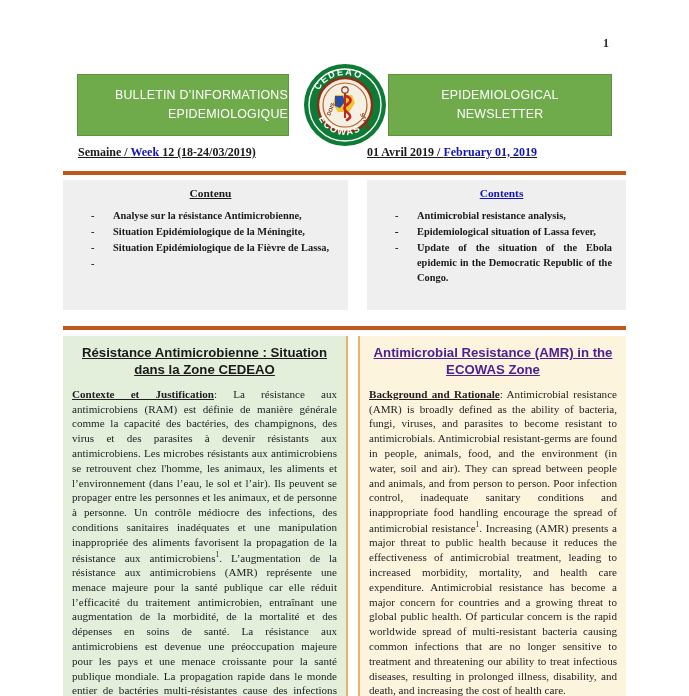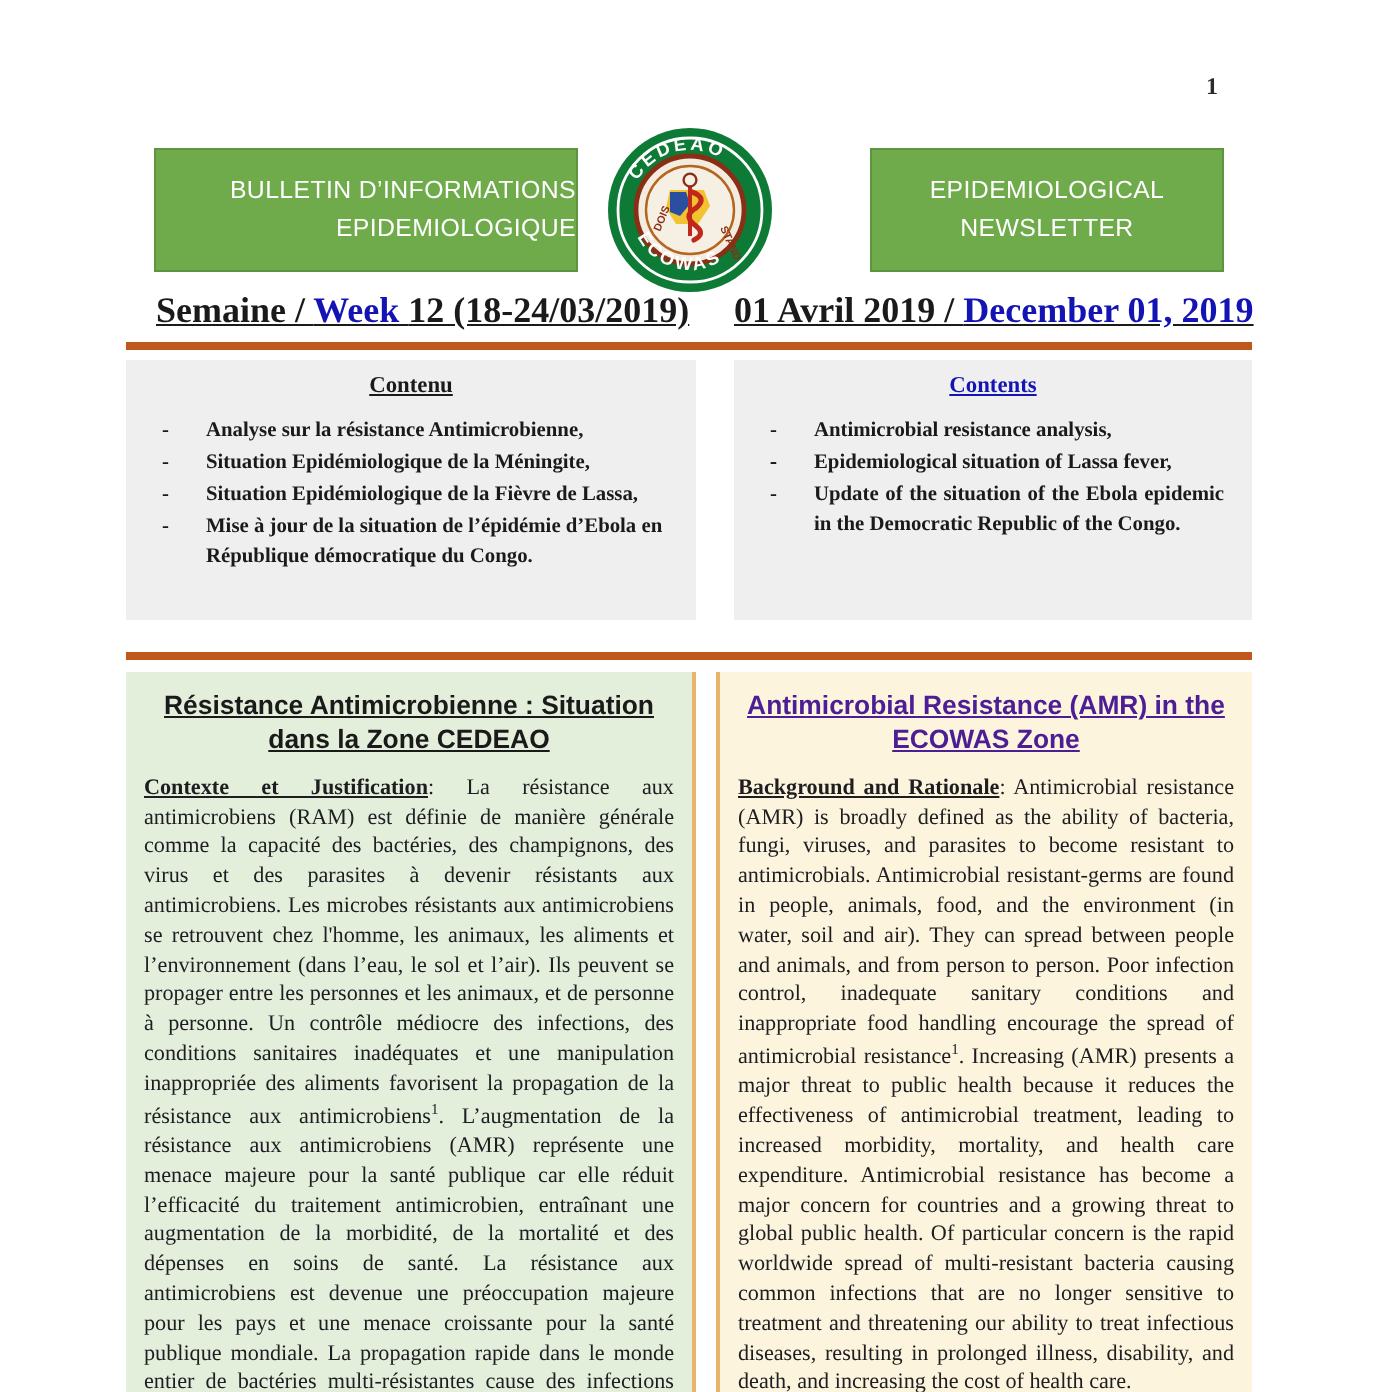--- a/index.html
+++ b/index.html
@@ -54,21 +54,21 @@
     align-items: center;
     justify-content: center;
     color: #ffffff;
     font-family: "Liberation Sans", sans-serif;
     font-size: 12.4px;
     letter-spacing: 0.2px;
     line-height: 1.55;
     text-align: center;
   }
   .mast-box.left  { left: 0;     width: 212px; align-items: flex-end; }
-  .mast-box.right { right: 0;    width: 177px; }
+  .mast-box.right { right: 0;    width: 224px; }
 
   
   .logo {
     position: absolute;
     left: 50%;
     top: -12px;
     transform: translateX(-50%);
     width: 86px;
     height: 86px;
     border-radius: 50%;
@@ -78,21 +78,21 @@
   .logo svg { display: block; }
 
   
   .dateline {
     position: absolute;
     left: 77px;
     top: 145px;
     width: 545px;
     height: 20px;
     font-family: "Liberation Serif", serif;
-    font-size: 18px;
+    font-size: 12px;
     font-weight: bold;
   }
   .dateline .fr {
     position: absolute;
     left: 1px;
     top: 0;
     white-space: nowrap;
   }
   .dateline .en {
     position: absolute;
@@ -121,21 +121,21 @@
     top: 180px;
     width: 563px;
     height: 130px;
   }
   .cbox {
     position: absolute;
     top: 0;
     height: 130px;
     background: #efefef;
     box-sizing: border-box;
-    padding: 7px 10px 6px 10px;
+    padding: 7px 10px 6px 20px;
   }
   .cbox.fr { left: 0;  width: 285px; }
   .cbox.en { right: 0; width: 259px; margin-left: 33px; }
 
   .cbox-title {
     text-align: center;
     font-family: "Liberation Serif", serif;
     font-size: 11.4px;
     font-weight: bold;
     text-decoration: underline;
@@ -266,34 +266,34 @@
     </div>
 
     <div class="mast-box right">
       <span>EPIDEMIOLOGICAL</span>
       <span>NEWSLETTER</span>
     </div>
   </div>
 
   <div class="dateline">
     <span class="fr u"><span>Semaine / </span><span class="blu">Week </span><span>12 (18-24/03/2019)</span></span>
-    <span class="en u"><span>01 Avril 2019 / </span><span class="blu">December 01, 2019</span></span>
+    <span class="en u"><span>01 Avril 2019 / </span><span class="blu">February 01, 2019</span></span>
   </div>
 
   <div class="hrule top"></div>
 
   <div class="contents-row">
 
     <div class="cbox fr">
       <div class="cbox-title">Contenu</div>
       <ul class="clist">
         <li><span class="dash">-</span><span>Analyse sur la résistance Antimicrobienne,</span></li>
         <li><span class="dash">-</span><span>Situation Epidémiologique de la Méningite,</span></li>
         <li><span class="dash">-</span><span>Situation Epidémiologique de la Fièvre de Lassa,</span></li>
-        <li><span class="dash">-</span><span>Mise à jour de la situation de l’épidémie d’Ebola en République démocratique du Congo.</span></li>
+        <li><span class="dash">-</span></li>
       </ul>
     </div>
 
     <div class="cbox en">
       <div class="cbox-title">Contents</div>
       <ul class="clist">
         <li><span class="dash">-</span><span>Antimicrobial resistance analysis,</span></li>
         <li><span class="dash">-</span></li>
         <li><span class="dash">-</span><span>Epidemiological situation of Lassa fever,</span></li>
         <li><span class="dash">-</span><span>Update of the situation of the Ebola epidemic in the Democratic Republic of the Congo.</span></li>

